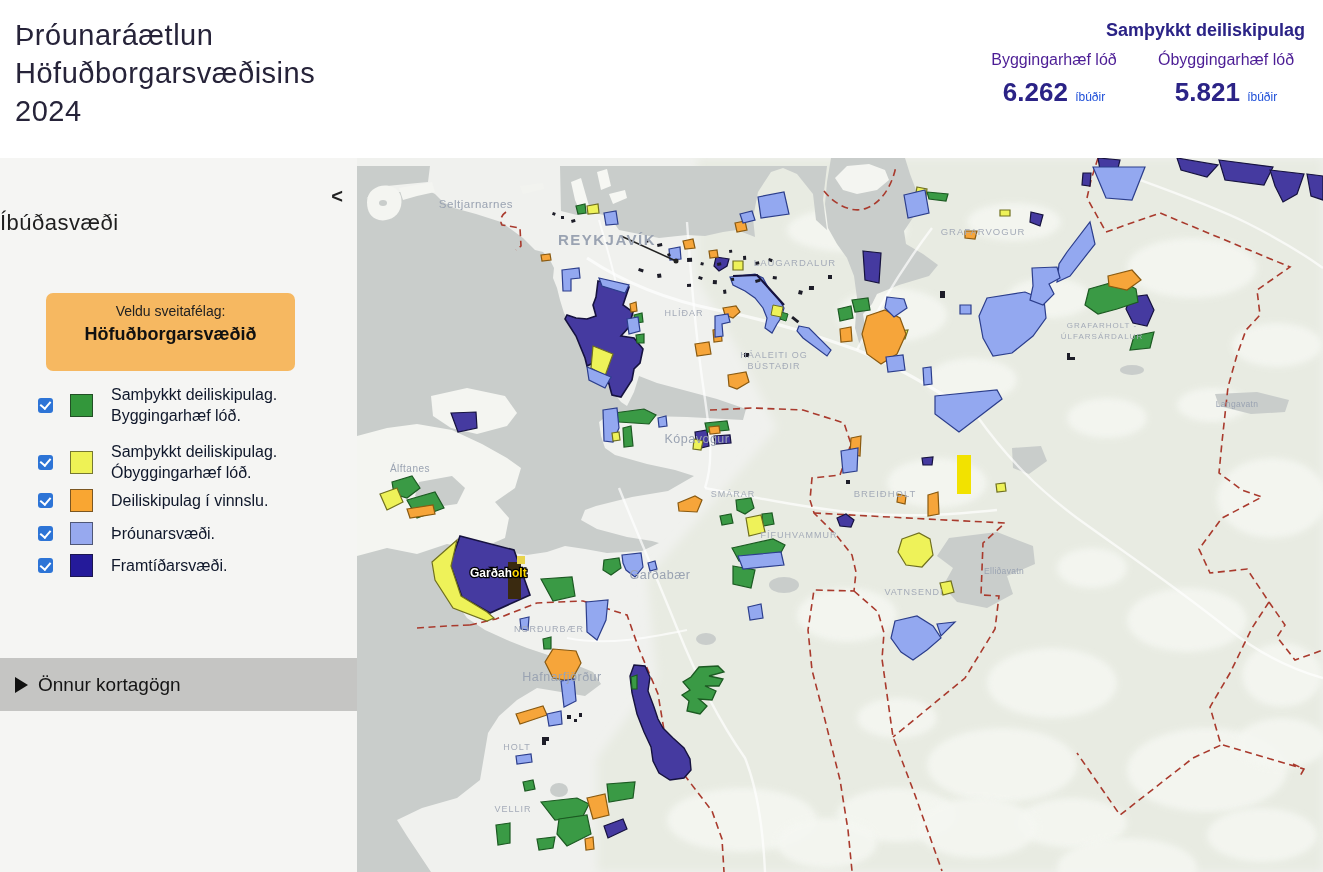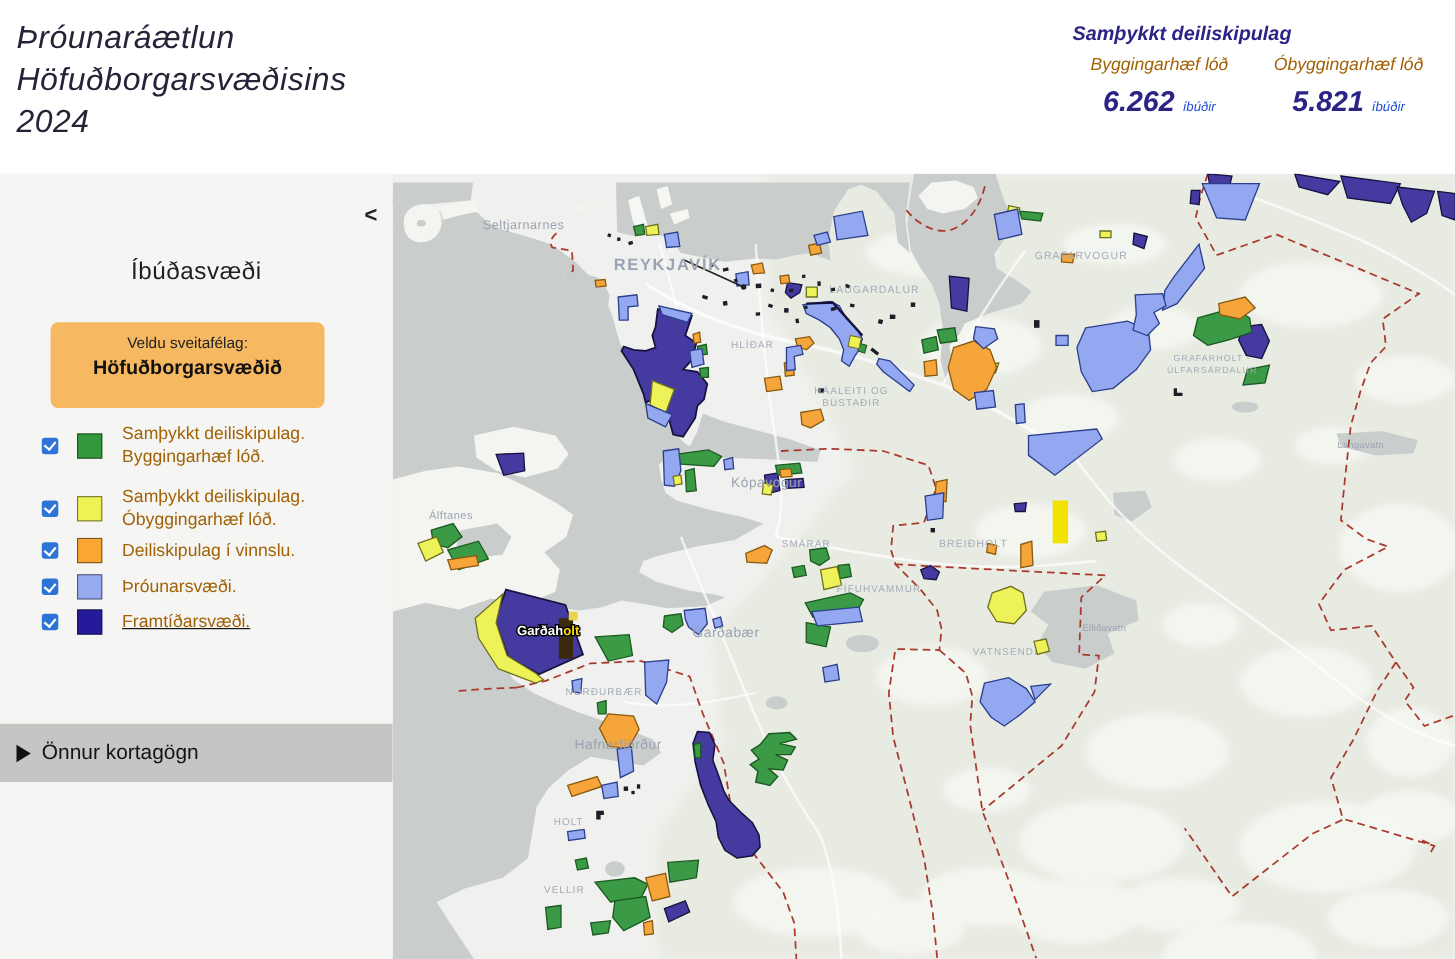--- a/index.html
+++ b/index.html
@@ -1,37 +1,37 @@
 <!DOCTYPE html>
 <html><head>
 <meta charset="utf-8">
 <style>
   * { margin:0; padding:0; box-sizing:border-box; }
   html,body { width:1323px; height:872px; font-family:"Liberation Sans",sans-serif; background:#fff; overflow:hidden; }
   .wrap { position:relative; width:1323px; height:872px; }
-  .header { position:absolute; top:0; left:0; width:1323px; height:183px; background:#fff; border-bottom:2px solid #8b5cf6;font-style:italic; }
+  .header { position:absolute; top:0; left:0; width:1323px; height:183px; background:#fff; border-bottom:2px solid #8b5cf6; }
   .title { position:absolute; left:15px; top:16px; font-size:29px; line-height:38px; font-weight:500; color:#262339; letter-spacing:0.5px; }
   .hdr-right { position:absolute; top:20px; right:18px; width:330px; text-align:center; }
-  .hr-title { font-size:18px; font-weight:bold; color:#2b2386; text-align:left; margin-bottom:10px; }
+  .hr-title { font-size:18px; font-weight:bold; color:#2b2386; text-align:right; margin-bottom:10px; }
   .hr-cols { display:flex; justify-content:space-between; }
   .hr-col { width:158px; text-align:center; }
-  .hr-label { font-size:16px; color:#a16207; margin-bottom:8px; white-space:nowrap; }
+  .hr-label { font-size:16px; color:#4c1d95; margin-bottom:8px; white-space:nowrap; }
   .hr-num { font-size:26px; font-weight:bold; color:#2b2386; }
   .hr-unit { font-size:12px; font-weight:normal; color:#1d4ed8; }
   .sidebar { position:absolute; top:158px; left:0; width:357px; height:714px; background:#f5f5f3; }
   .collapse { position:absolute; top:27px; right:14px; font-size:20px; color:#222; font-weight:600; }
-  .sb-title { position:absolute; top:76px; width:100%; text-align:center; font-size:22px; color:#1e1e1e; letter-spacing:0.5px; }
+  .sb-title { position:absolute; top:52px; width:100%; font-size:22px; color:#1e1e1e; letter-spacing:0.5px; }
   .orange-btn { position:absolute; top:135px; left:46px; width:249px; height:78px; background:#f6b861; border-radius:7px; text-align:center; }
   .ob-small { font-size:14px; color:#222; margin-top:10px; }
   .ob-big { font-size:18px; font-weight:bold; color:#111; margin-top:5px; }
   .row { position:absolute; left:38px; display:flex; align-items:center; }
   .cb { width:15px; height:15px; background:#2d74d6; border-radius:3px; position:relative; flex:none; }
   .cb:after { content:""; position:absolute; left:3.5px; top:1.5px; width:5px; height:8px; border:solid #fff; border-width:0 2.2px 2.2px 0; transform:rotate(40deg); }
   .sw { width:23px; height:23px; margin-left:17px; flex:none; border:1px solid rgba(20,20,20,.55); }
-  .lbl { margin-left:18px; font-size:16px; line-height:21px; color:#a16207; }
+  .lbl { margin-left:18px; font-size:16px; line-height:21px; color:#0f172a; }
   .graybar { position:absolute; top:500px; left:0; width:357px; height:53px; background:#c5c5c3; display:flex; align-items:center; }
   .gb-tri { width:0; height:0; border-left:13px solid #111; border-top:8px solid transparent; border-bottom:8px solid transparent; margin-left:15px; }
   .gb-txt { margin-left:10px; font-size:19px; color:#141414; }
   .map { position:absolute; top:158px; left:357px; width:966px; height:870px; background:#eef0ec; }
 </style>
 </head>
 <body>
 <div class="wrap">
   <div class="header">
     <div class="title">Þróunaráætlun<br>Höfuðborgarsvæðisins<br>2024</div>
@@ -69,21 +69,21 @@
     <div class="row" style="top:331px;">
       <div class="cb"></div>
         <div class="sw" style="background:#f9a632;"></div>
       <div class="lbl">Deiliskipulag í vinnslu.</div>
     </div>
     <div class="row" style="top:364px;">
       <div class="cb"></div>
         <div class="sw" style="background:#97a9ef;"></div>
       <div class="lbl">Þróunarsvæði.</div>
     </div>
-    <div class="row" style="top:396px;text-decoration:underline;">
+    <div class="row" style="top:396px;">
       <div class="cb"></div>
         <div class="sw" style="background:#241a9a;"></div>
       <div class="lbl">Framtíðarsvæði.</div>
     </div>
     <div class="graybar">
         <div class="gb-tri"></div>
         <div class="gb-txt">Önnur kortagögn</div>
       </div>
   </div>
   <div class="map">

